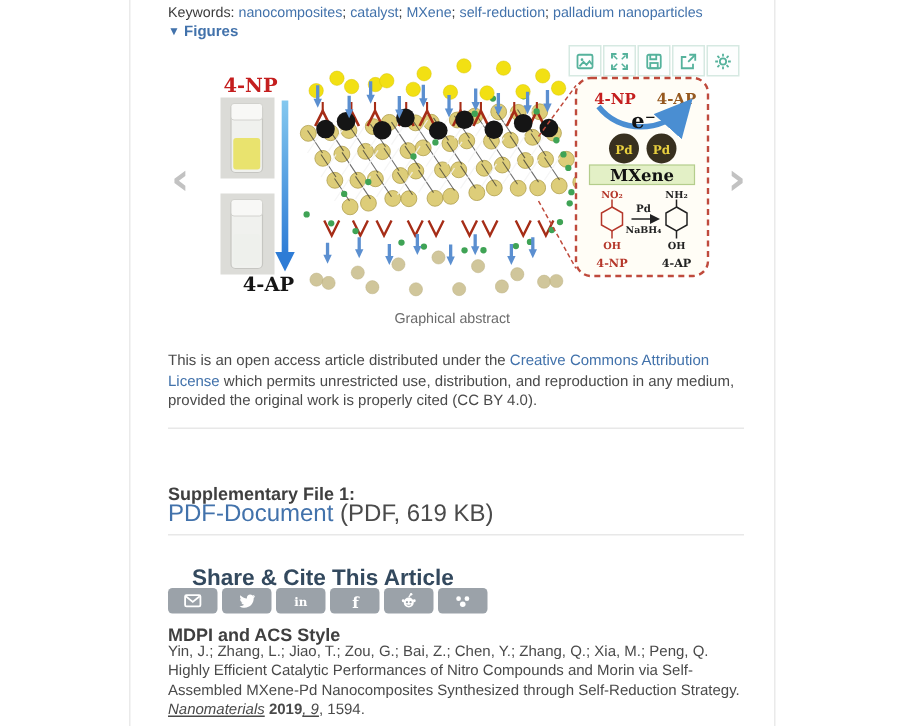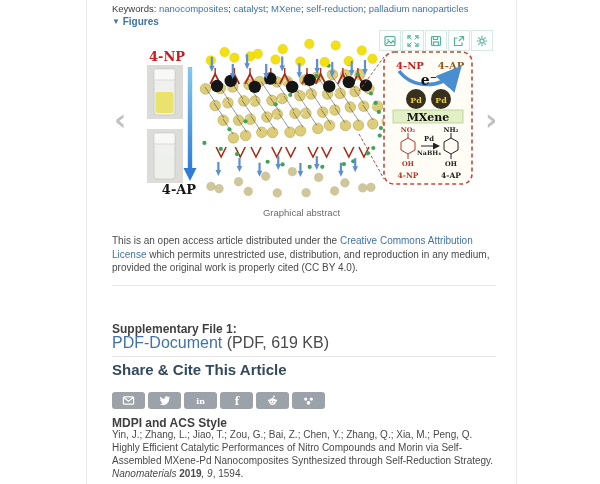--- a/index.html
+++ b/index.html
@@ -25,21 +25,21 @@
   .h2{font-size:15px;font-weight:bold;color:#33495e;left:25px;}
   .h2a{top:291px;} .h2b{top:361px;}
   .blb{left:25px;font-size:12px;font-weight:bold;color:#3f3f3f;}
   .file-label{top:322px;}
   .file-line{left:25px;top:334px;font-size:16px;color:#4a4a4a;text-align:right;}
   .social{left:25px;top:392px;display:flex;}
   .sbtn{width:33px;height:17px;border-radius:3px;background:#9ba2a9;margin-right:3px;display:flex;align-items:center;justify-content:center;cursor:pointer;}
   .style-label{top:416px;}
   .citation{left:25px;top:428px;width:388px;font-size:10px;line-height:13px;color:#4a4a4a;}
   .more-link{left:25px;top:470px;font-size:10px;}
-  .it{font-style:italic;} .bd{font-weight:bold;}
+  .it{font-style:italic;text-decoration:underline;} .bd{font-weight:bold;}
   svg text{font-family:"DejaVu Serif",serif;}
 </style>
 </head>
 <body>
 
 <div class="col">
 
   <div class="abs kw-line">
     <span class="kw-label">Keywords:</span>
     <span> </span>
@@ -414,21 +414,21 @@
 
   <div class="abs divider d1"></div>
 
   <div class="abs blb file-label">Supplementary File 1:</div>
   <div class="abs file-line">
     <span class="lnk">PDF-Document</span><span> (PDF, 619 KB)</span>
   </div>
 
   <div class="abs divider d2"></div>
 
-  <h2 class="abs h2 h2b" style="margin:0">Share &amp; Cite This Article</h2>
+  <h2 class="abs h2 h2b" style="margin:16px">Share &amp; Cite This Article</h2>
 
   <div class="abs social">
     <div class="sbtn">
       <svg width="13" height="13" viewBox="0 0 14 14" fill="none" stroke="#fff" stroke-width="1.3">
         <rect x="1.5" y="3" width="11" height="8" rx="1"></rect>
           <path d="M2 3.8l5 4 5-4"></path>
       </svg>
     </div>
     <div class="sbtn">
       <svg width="13" height="13" viewBox="0 0 14 14">

